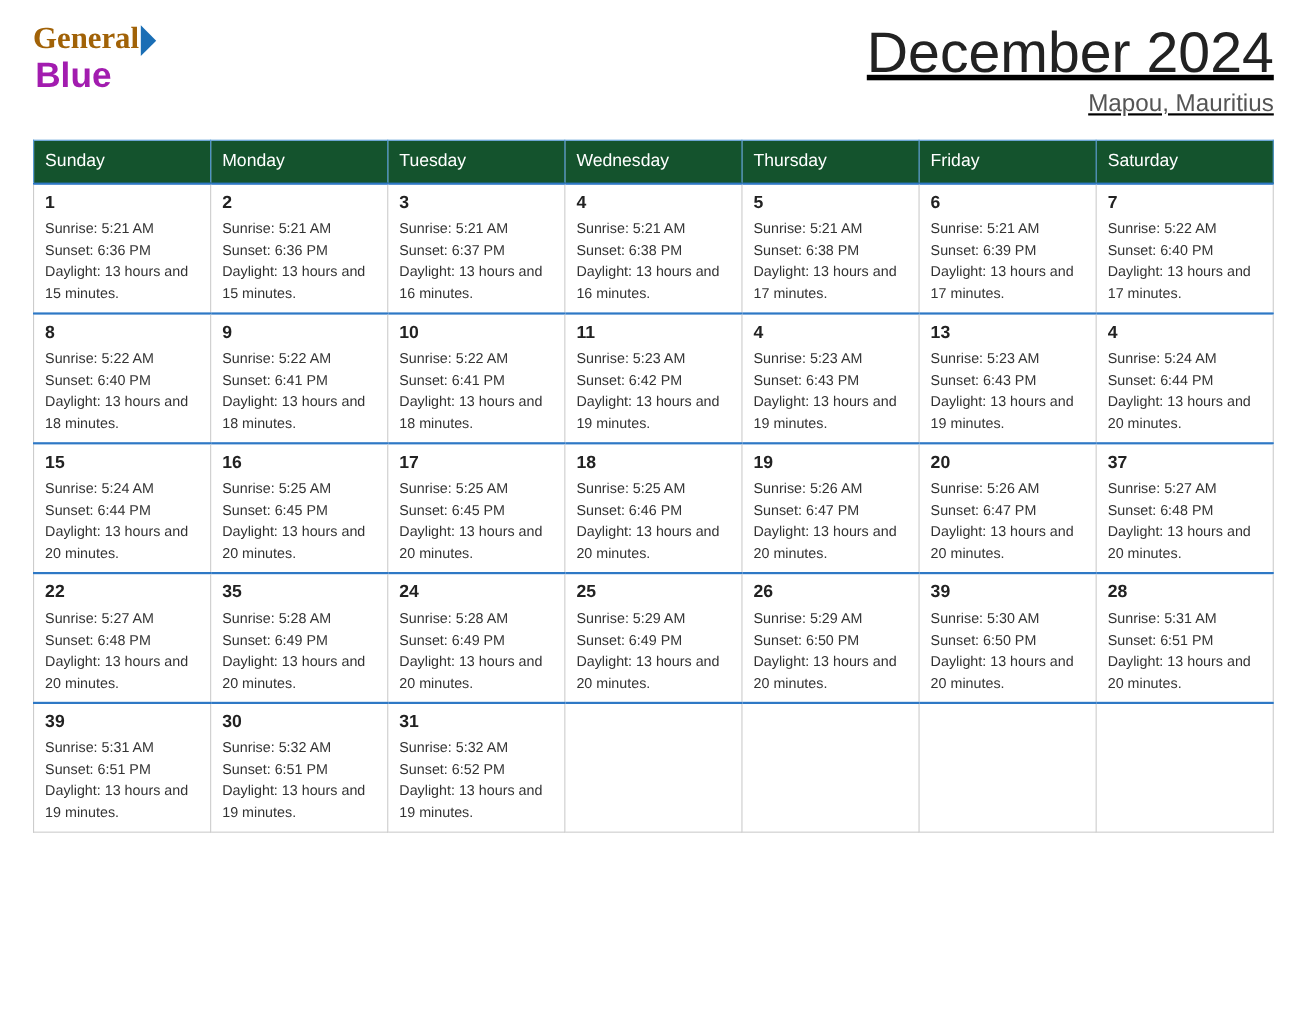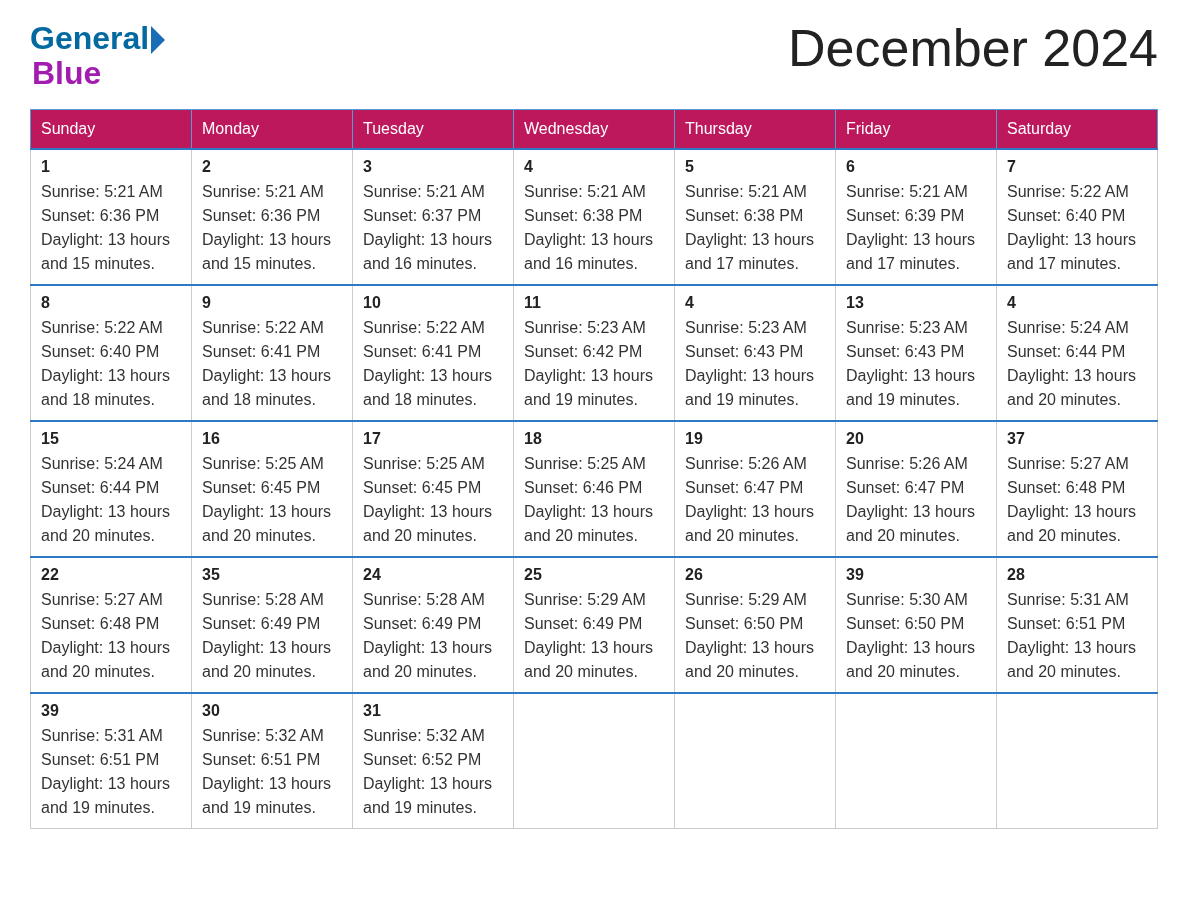--- a/index.html
+++ b/index.html
@@ -12,24 +12,24 @@
     }
 
     .header {
       display: flex;
       justify-content: space-between;
       align-items: flex-start;
       margin-bottom: 20px;
     }
 
     .logo-text {
-      font-size: 32px;
+      font-size: 28px;
       font-weight: bold;
-      color: #0369a1;
-      font-family: Liberation Sans, sans-serif;
+      color: #a16207;
+      font-family: Liberation Serif, serif;
     }
 
     .logo-triangle {
       width: 0;
       height: 0;
       border-left: 14px solid #1a6eb5;
       border-top: 14px solid transparent;
       border-bottom: 14px solid transparent;
       margin-left: 2px;
       margin-top: 2px;
@@ -49,20 +49,21 @@
     .logo-line2 {
       font-size: 32px;
       font-weight: bold;
       color: #a21caf;
       line-height: 1;
       margin-left: 2px;
     }
 
     .title-section {
       text-align: right;
+      text-decoration: underline;
     }
 
     .month-title {
       font-size: 52px;
       font-weight: 300;
       color: #222;
       line-height: 1.1;
     }
 
     .location {
@@ -71,21 +72,21 @@
       margin-top: 4px;
     }
 
     .calendar {
       width: 100%;
       border-collapse: collapse;
       border: 1px solid #aaa;
     }
 
     .calendar th {
-      background-color: #be185d;
+      background-color: #14532d;
       color: white;
       font-size: 16px;
       font-weight: normal;
       padding: 10px 10px;
       text-align: left;
       border: 1px solid #5599d5;
     }
 
     .calendar td {
       border: 1px solid #ccc;
@@ -99,21 +100,21 @@
 
     .day-number {
       font-size: 16px;
       font-weight: bold;
       color: #222;
       display: block;
       margin-bottom: 4px;
     }
 
     .day-info {
-      font-size: 16px;
+      font-size: 13px;
       color: #333;
       line-height: 1.5;
     }
 
     .calendar tr td {
       border-top: 2px solid #2e78c5;
     }
 
     .calendar tr td + td {
       border-top: 2px solid #2e78c5;
@@ -133,20 +134,21 @@
 <div class="header">
   <div class="logo-wrapper">
     <div class="logo-line1">
       <span class="logo-text">General</span>
       <div class="logo-triangle"></div>
     </div>
     <div class="logo-line2">Blue</div>
   </div>
   <div class="title-section">
     <div class="month-title">December 2024</div>
+    <div class="location">Mapou, Mauritius</div>
   </div>
 </div>
 
 <table class="calendar">
   <thead>
     <tr>
       <th>Sunday</th>
       <th>Monday</th>
       <th>Tuesday</th>
       <th>Wednesday</th>

